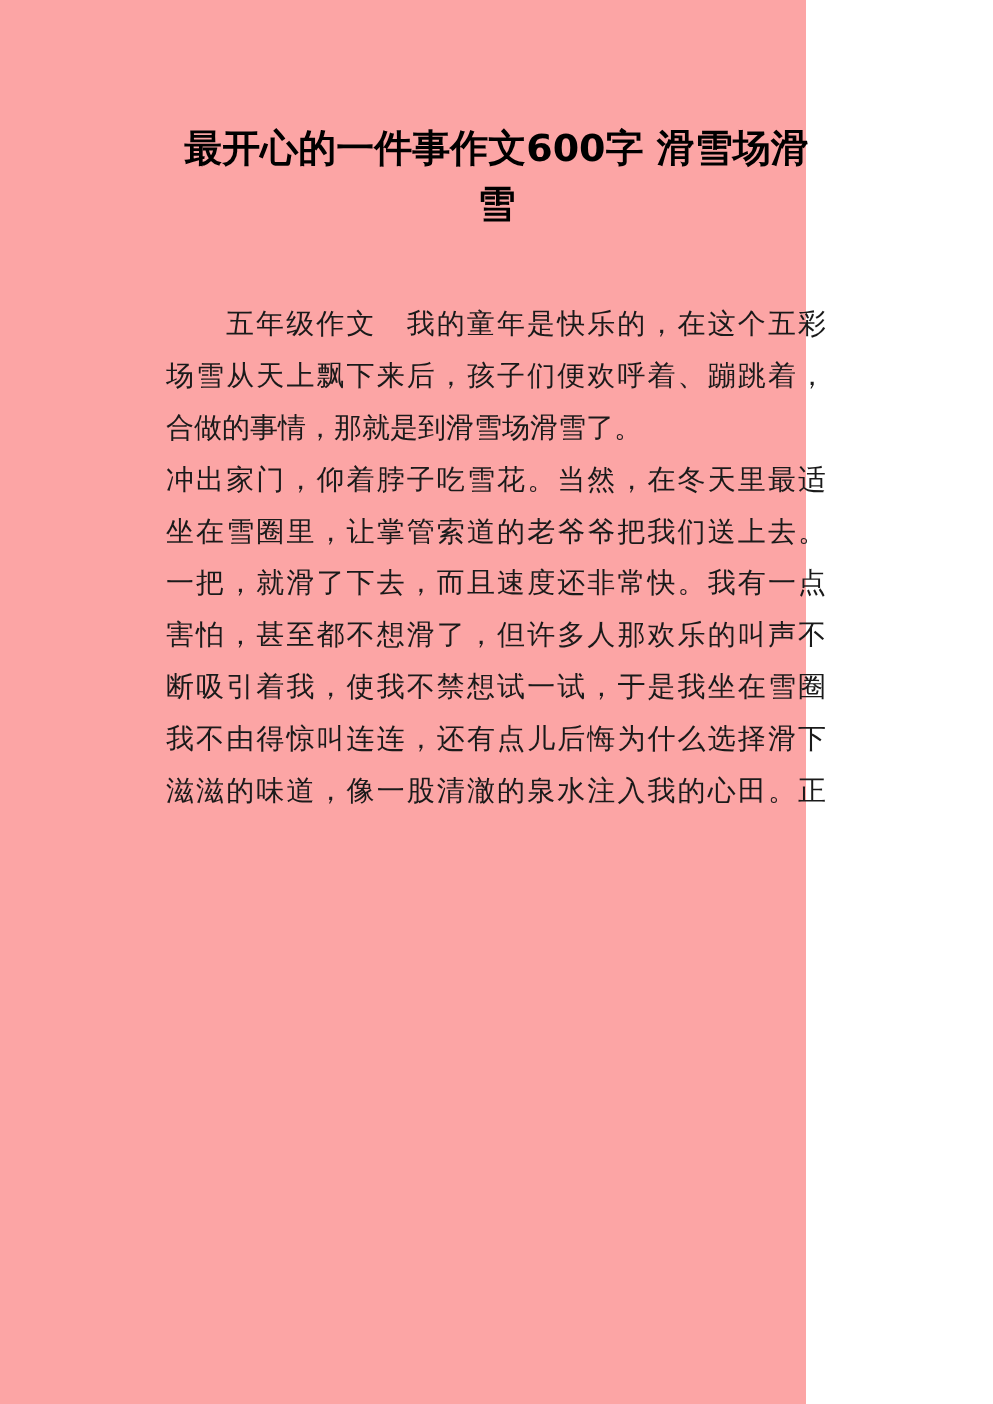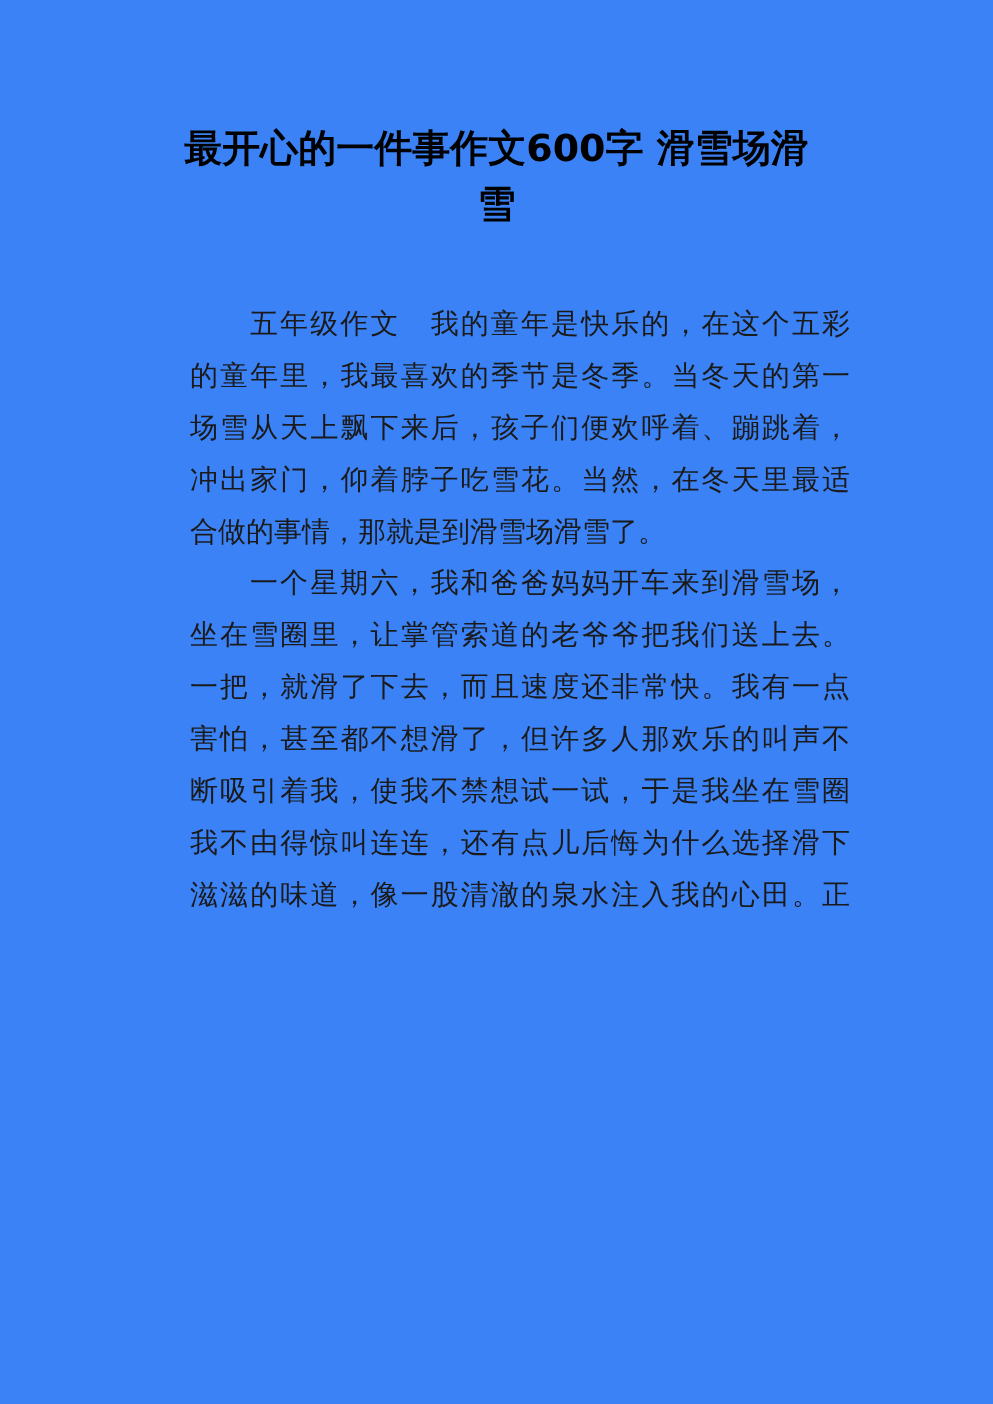--- a/index.html
+++ b/index.html
@@ -11,23 +11,23 @@
       width: 993px;
       height: 1404px;
       position: relative;
       overflow: hidden;
       color: #111111;
     }
     .page {
       position: absolute;
       left: 0;
       top: 0;
-      width: 993px;
+      width: 806px;
       height: 1404px;
-      background: #3b82f6;
+      background: #fca5a5;
     }
     .title {
       position: absolute;
       left: 150px;
       top: 120px;
       width: 693px;
       text-align: center;
       font-family: "DejaVu Sans", "Liberation Sans", sans-serif;
       font-weight: bold;
       font-size: 38px;
@@ -40,21 +40,20 @@
     }
     .body-text {
       position: absolute;
       left: 166px;
       top: 298px;
       width: 660px;
       font-family: "DejaVu Serif", "Liberation Serif", serif;
       font-size: 28px;
       line-height: 51.9px;
       color: #1a1a1a;
-      margin-left: 24px;
     }
     .line {
       display: block;
       white-space: nowrap;
       text-align: justify;
       text-align-last: justify;
       height: 51.9px;
     }
     .line.last {
       text-align-last: left;
@@ -69,27 +68,25 @@
 <div class="page">
 
   <h1 class="title" style="margin:0;">
     <span class="tline">最开心的一件事作文600字  滑雪场滑</span>
     <span class="tline">雪</span>
   </h1>
 
   <div class="body-text">
     <div>
       <span class="line indent">五年级作文　我的童年是快乐的，在这个五彩</span>
-      <span class="line">的童年里，我最喜欢的季节是冬季。当冬天的第一</span>
       <span class="line">场雪从天上飘下来后，孩子们便欢呼着、蹦跳着，</span>
+      <span class="line last">合做的事情，那就是到滑雪场滑雪了。</span>
       <span class="line">冲出家门，仰着脖子吃雪花。当然，在冬天里最适</span>
-      <span class="line last">合做的事情，那就是到滑雪场滑雪了。</span>
     </div>
     <div>
-      <span class="line indent">一个星期六，我和爸爸妈妈开车来到滑雪场，</span>
       <span class="line">坐在雪圈里，让掌管索道的老爷爷把我们送上去。</span>
       <span class="line">一把，就滑了下去，而且速度还非常快。我有一点</span>
       <span class="line">害怕，甚至都不想滑了，但许多人那欢乐的叫声不</span>
       <span class="line">断吸引着我，使我不禁想试一试，于是我坐在雪圈</span>
       <span class="line">我不由得惊叫连连，还有点儿后悔为什么选择滑下</span>
       <span class="line">滋滋的味道，像一股清澈的泉水注入我的心田。正</span>
     </div>
   </div>
 
 </div>

